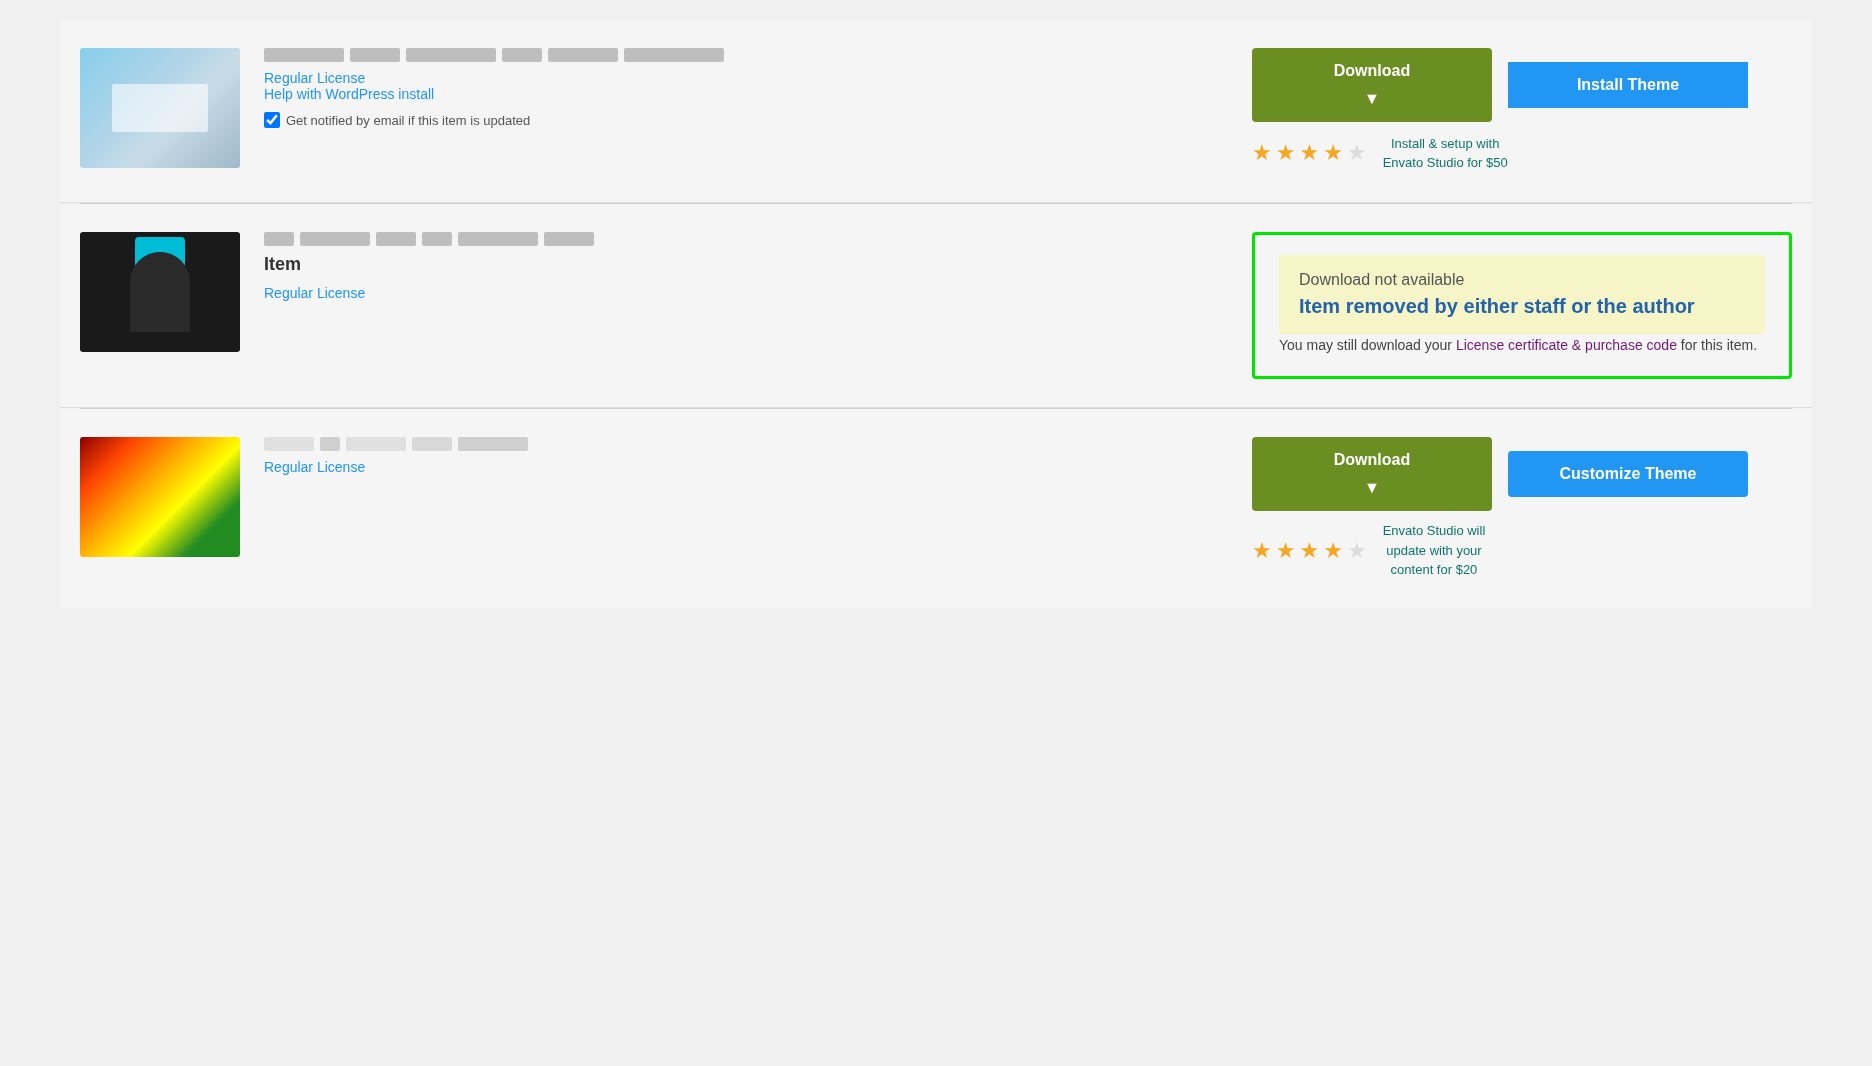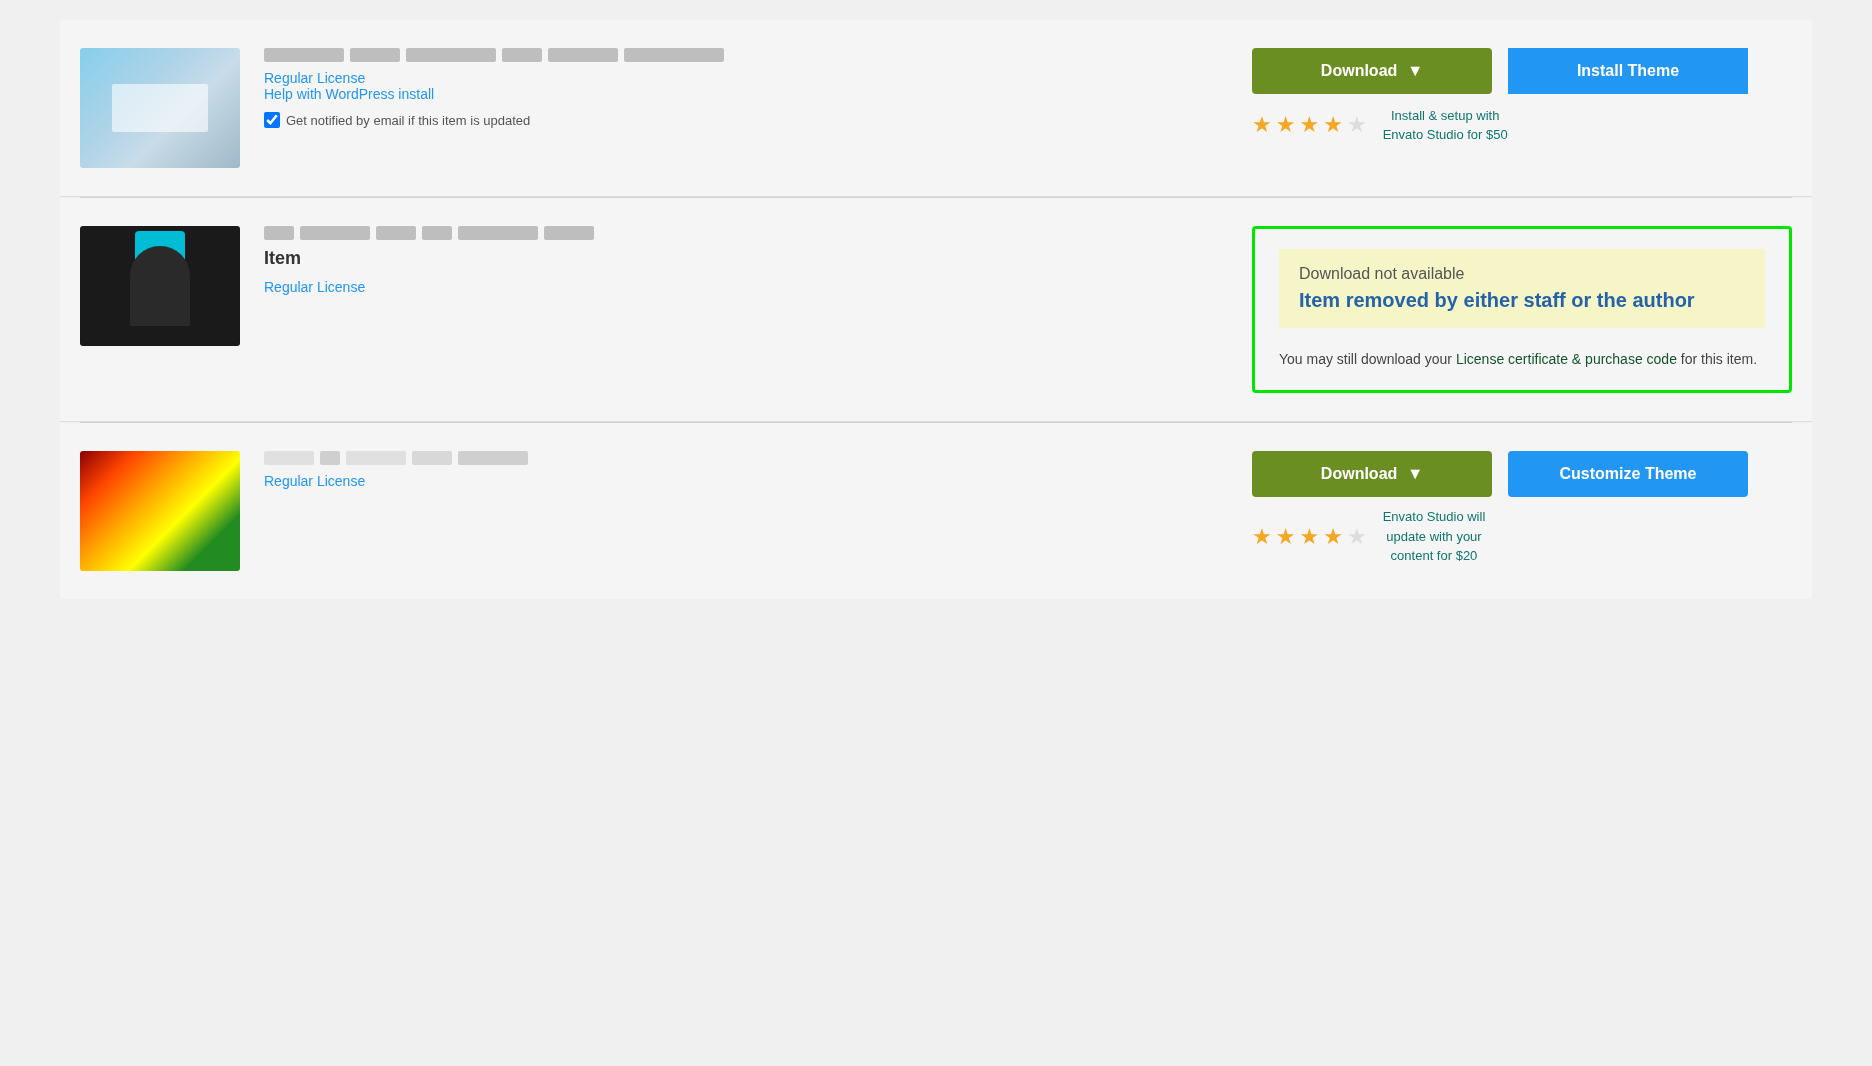--- a/index.html
+++ b/index.html
@@ -135,20 +135,21 @@
       padding: 14px 40px;
       font-size: 16px;
       font-weight: bold;
       border-radius: 4px;
       cursor: pointer;
       display: flex;
       align-items: center;
       gap: 10px;
       min-width: 240px;
       justify-content: center;
+      flex-direction: column;
     }
     .btn-install {
       background: #2196F3;
       color: white;
       border: none;
       padding: 14px 40px;
       font-size: 16px;
       font-weight: bold;
       border-radius: 0;
       cursor: pointer;
@@ -188,39 +189,38 @@
       border: 3px solid #00e600;
       border-radius: 4px;
       padding: 20px 24px;
       min-width: 540px;
       background: #f5f5f5;
     }
     .removed-notice {
       background: #f5f5c8;
       border-radius: 3px;
       padding: 16px 20px;
-      margin-bottom: 20px;
     }
     .removed-notice-title {
       font-size: 16px;
       color: #555;
       margin-bottom: 6px;
     }
     .removed-notice-subtitle {
       font-size: 20px;
       font-weight: bold;
       color: #2563a8;
     }
     .removed-license-text {
       font-size: 14px;
       color: #444;
       line-height: 1.6;
     }
     .removed-license-text a {
-      color: #14532d;
+      color: #701a75;
       text-decoration: none;
     }
     
     .blur-bar {
       display: inline-block;
       background: #888;
       border-radius: 2px;
       height: 14px;
       vertical-align: middle;
       opacity: 0.5;

